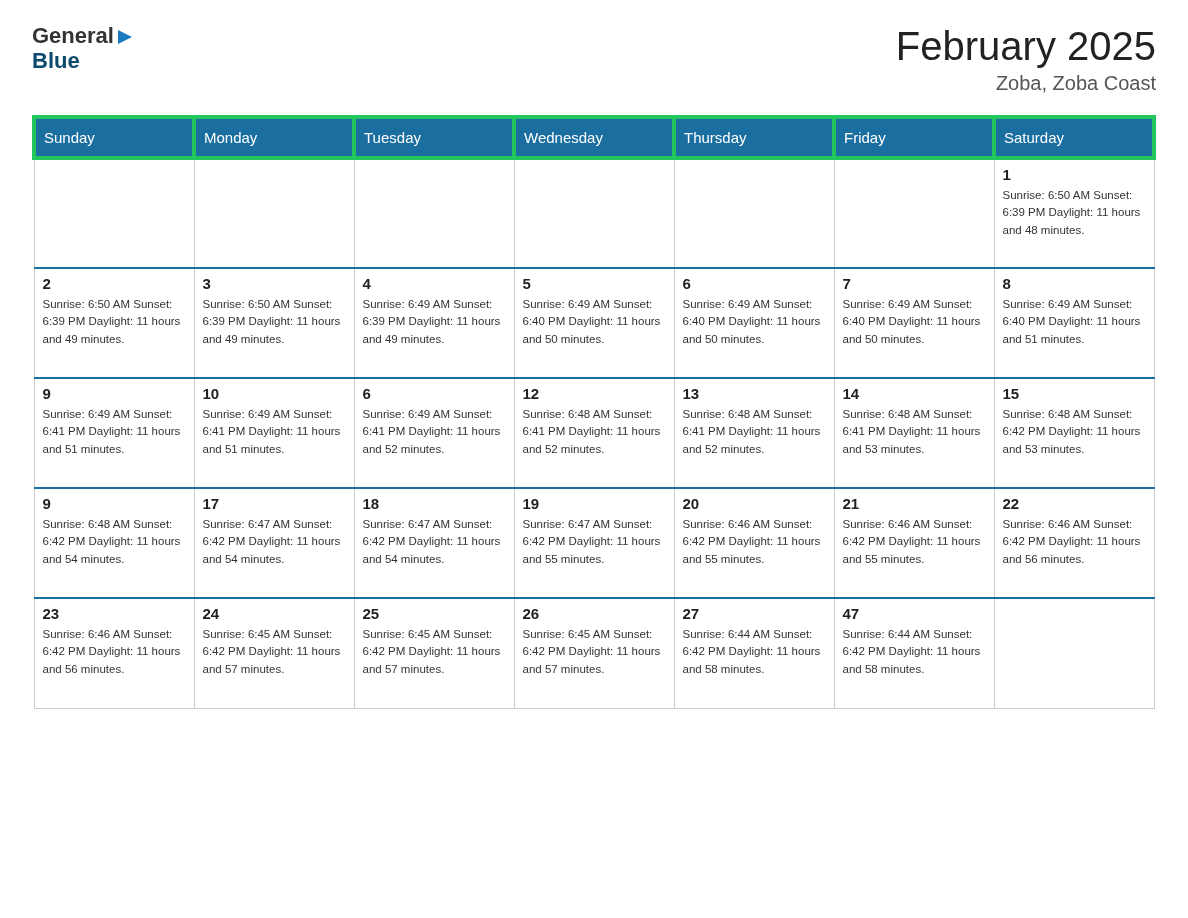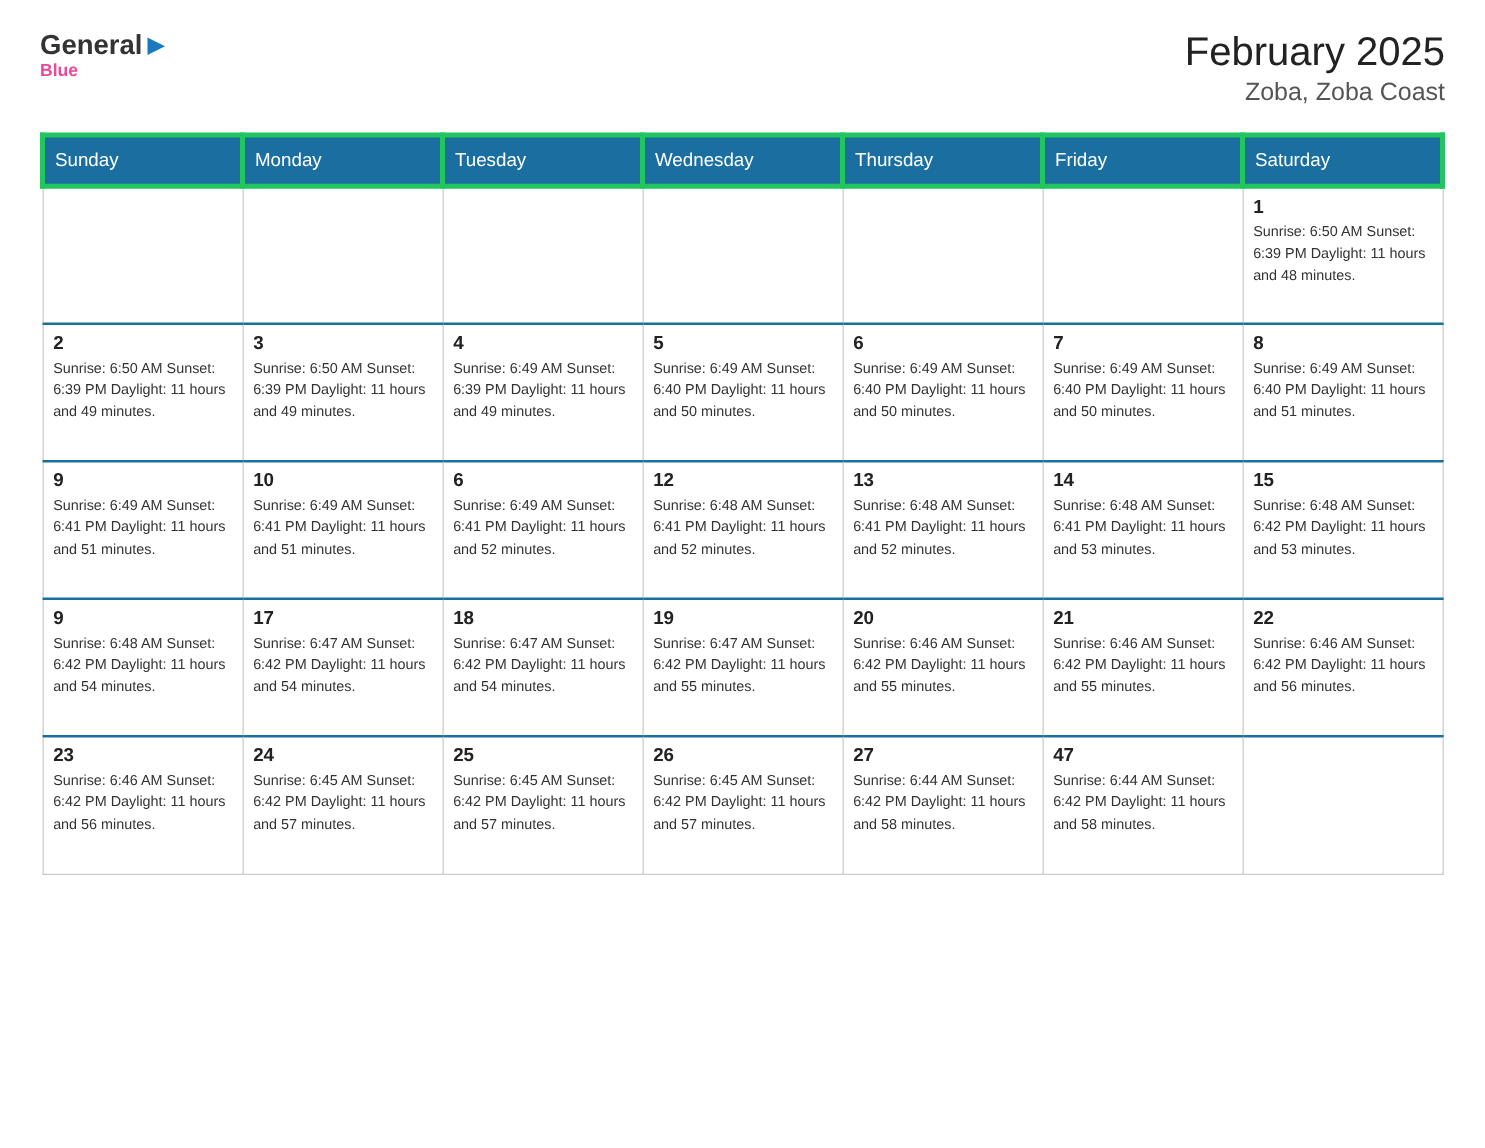--- a/index.html
+++ b/index.html
@@ -23,29 +23,29 @@
       flex-direction: column;
       align-items: flex-start;
     }
     .logo-general {
       font-size: 22px;
       font-weight: bold;
       color: #333;
       line-height: 1.1;
     }
     .logo-blue {
-      font-size: 14px;
+      font-size: 22px;
       font-weight: bold;
-      color: #ec4899;
+      color: #0c4a6e;
     }
     .title-block {
       text-align: right;
     }
     .title-block h1 {
-      font-size: 32px;
+      font-size: 40px;
       font-weight: normal;
       color: #222;
       line-height: 1.1;
     }
     .title-block .subtitle {
       font-size: 20px;
       color: #555;
       margin-top: 4px;
     }
     .calendar {

